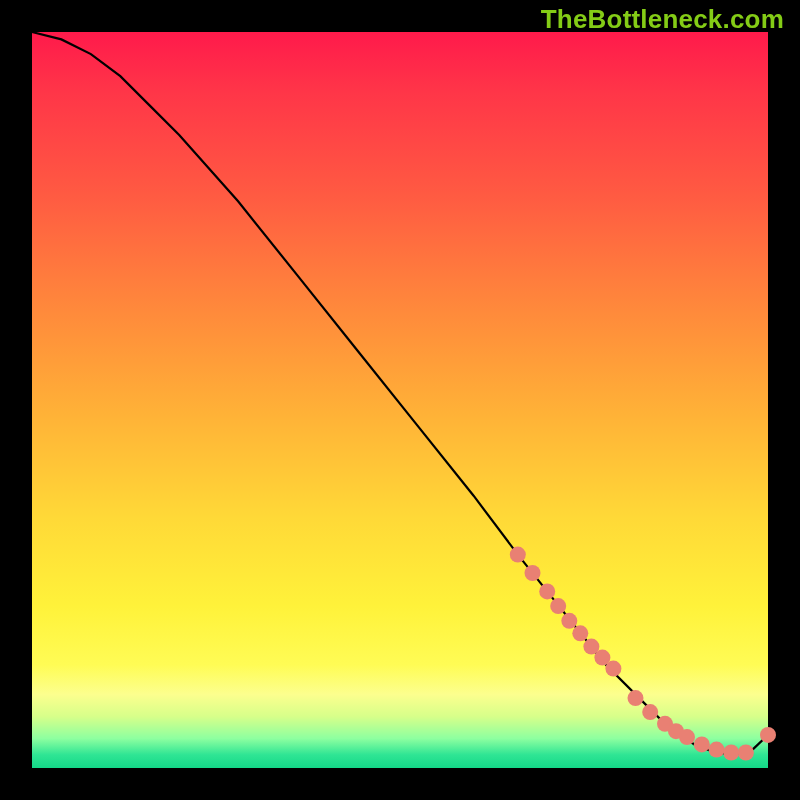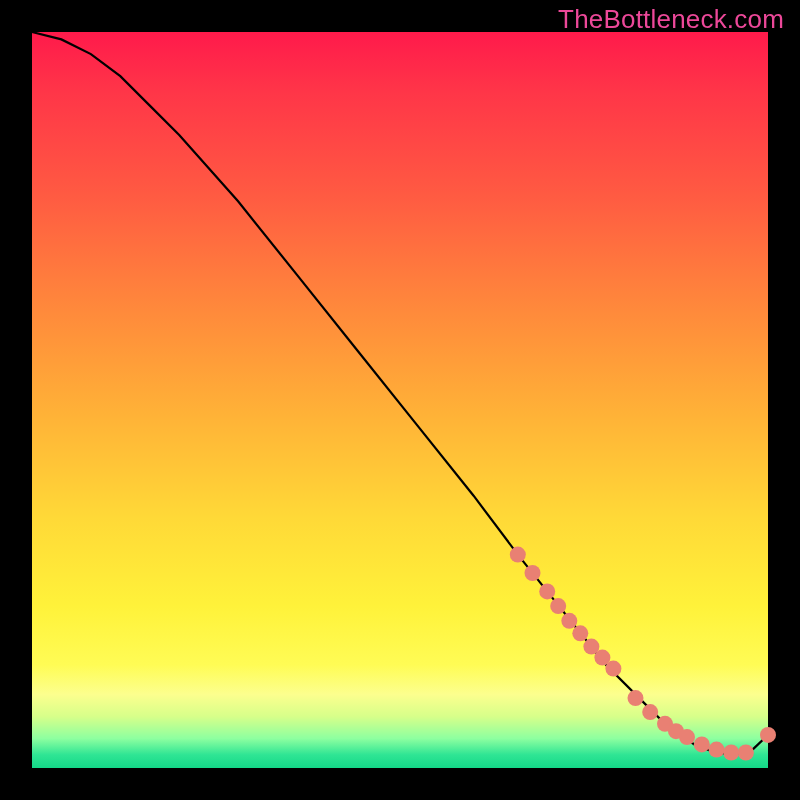--- a/index.html
+++ b/index.html
@@ -14,23 +14,23 @@
   .frame {
     position: relative;
     width: 800px;
     height: 800px;
     background: #000;
   }
   .watermark {
     position: absolute;
     top: 4px;
     right: 16px;
-    color: #ec4899;
+    color: #84cc16;
     font-size: 26px;
-    font-weight: 400;
+    font-weight: 700;
     letter-spacing: 0.2px;
     z-index: 10;
     margin-left: 47px;
   }
   .plot {
     position: absolute;
     left: 32px;
     top: 32px;
     width: 736px;
     height: 736px;

